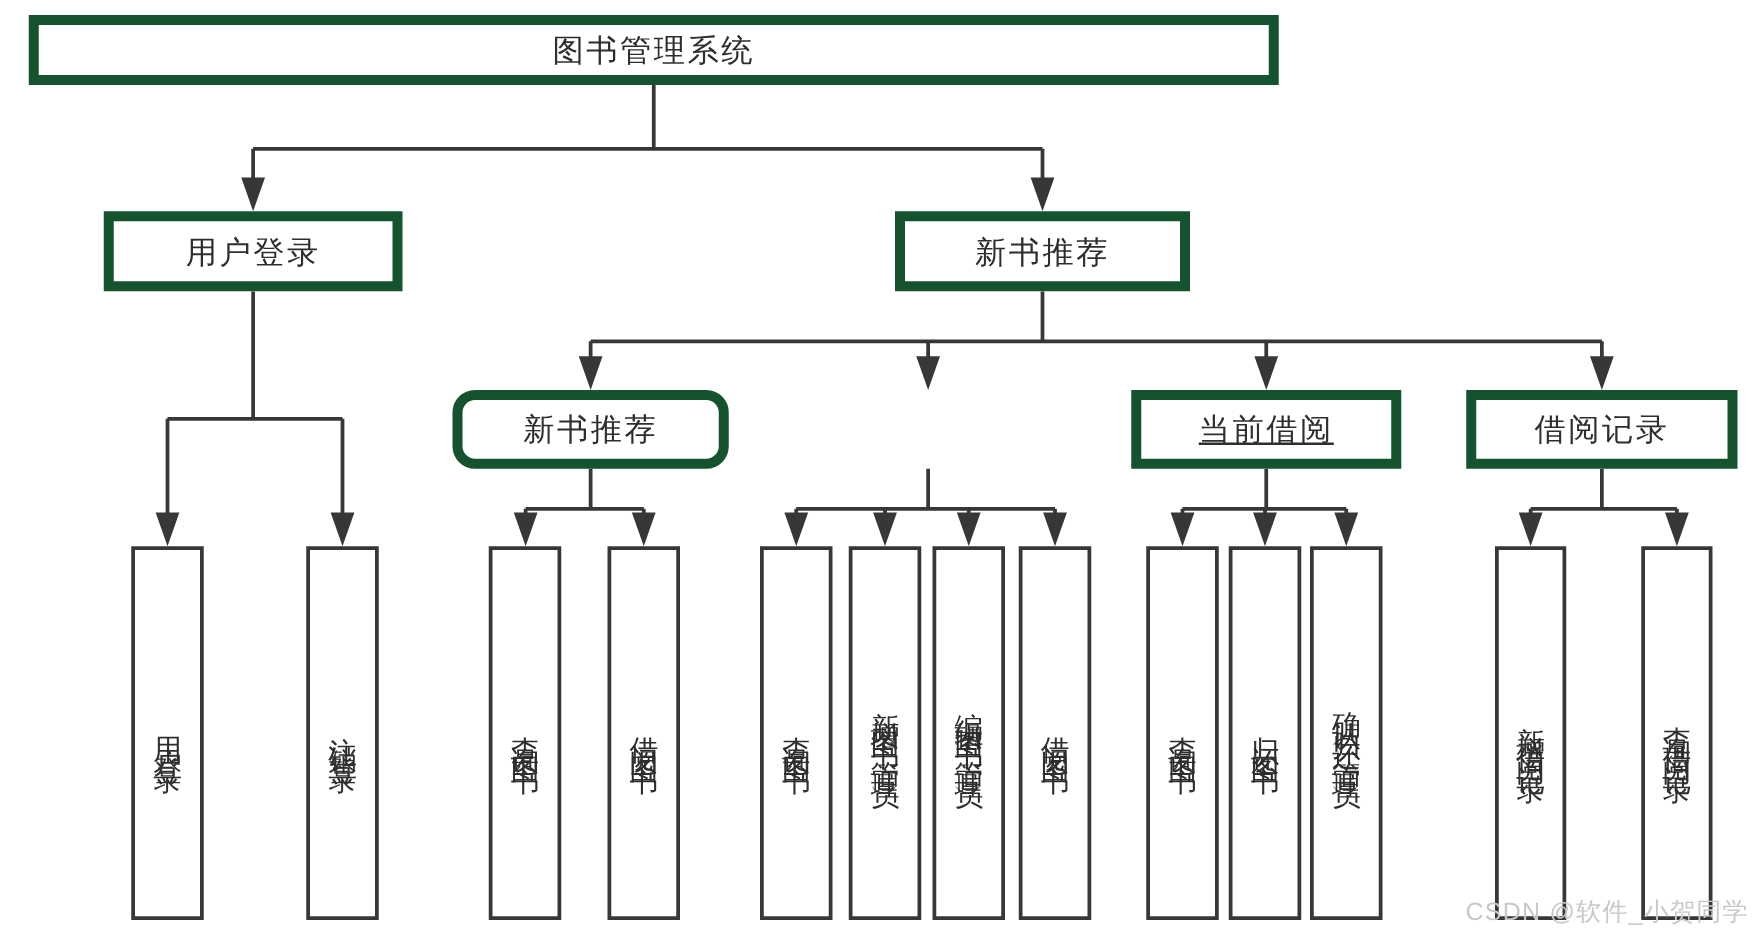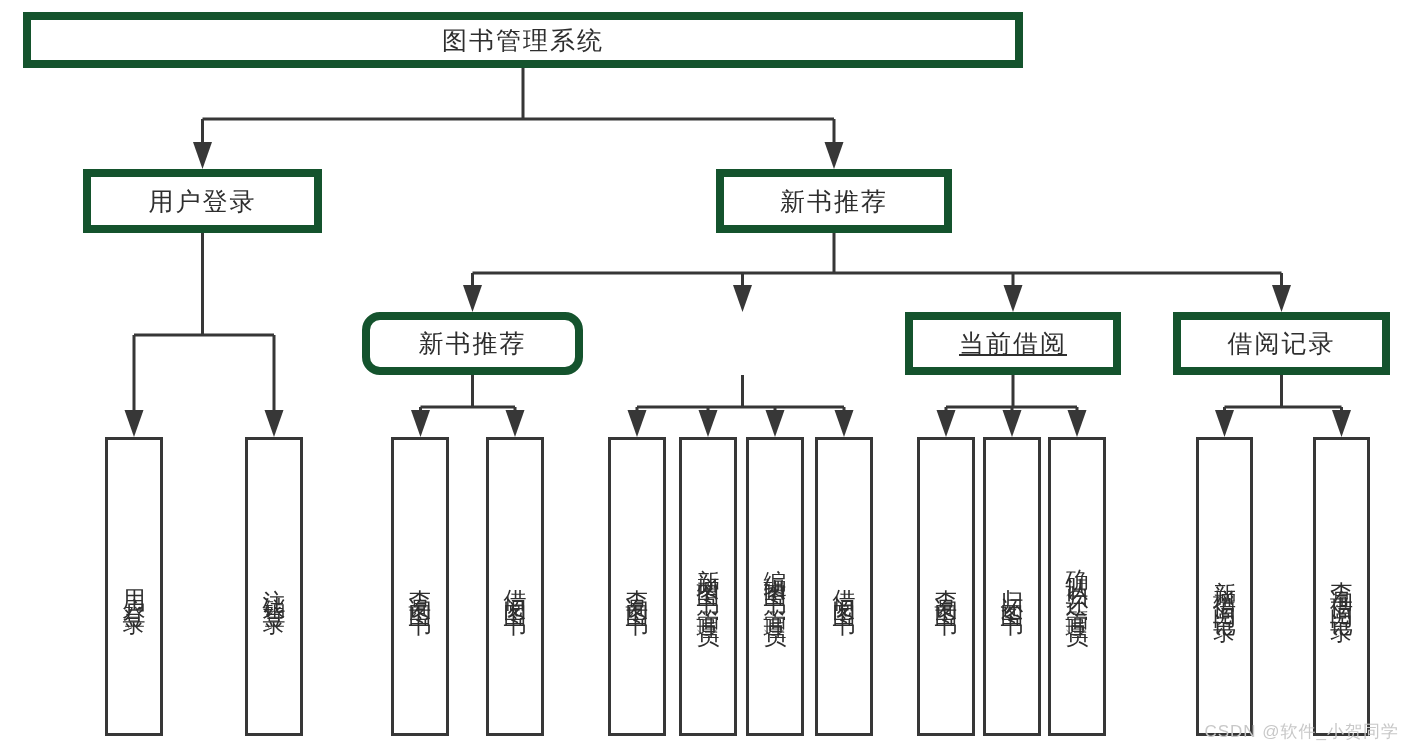--- a/index.html
+++ b/index.html
@@ -51,21 +51,21 @@
     font-size: 23px;
     letter-spacing: 8px;
     color: #2e2e2e;
     white-space: nowrap;
     line-height: 1;
   }
   .watermark {
     position: absolute;
     right: 6px;
     bottom: 4px;
-    font-size: 17px;
+    font-size: 20px;
     letter-spacing: 1px;
     color: #c8c8c8;
     z-index: 6;
     white-space: nowrap;
   }
 </style>
 </head>
 <body>
 
 <div class="canvas">

